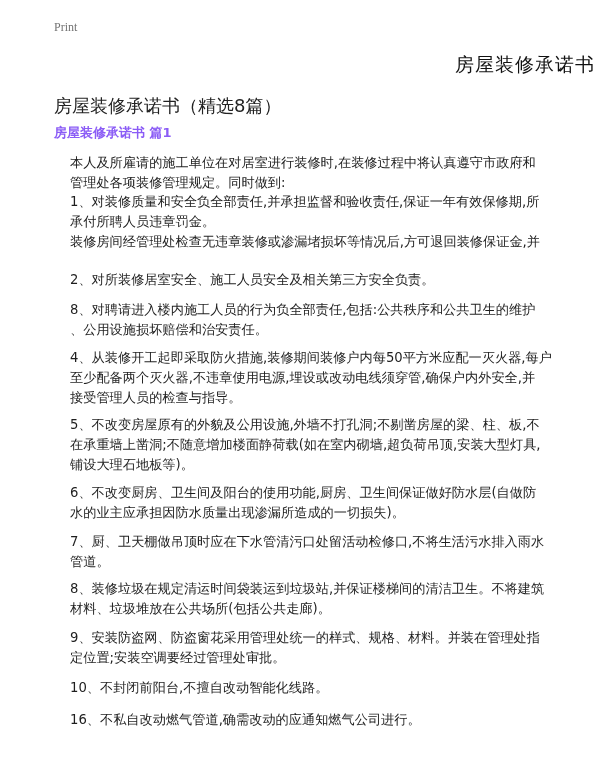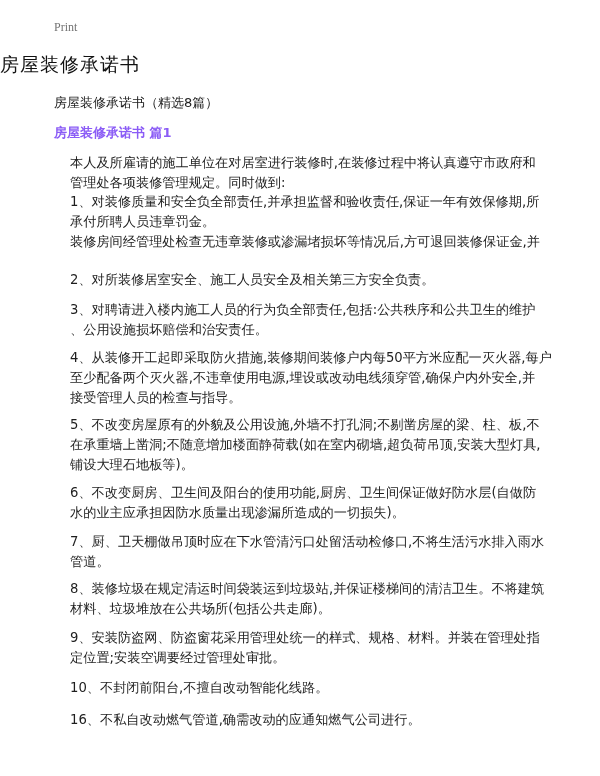--- a/index.html
+++ b/index.html
@@ -21,30 +21,30 @@
       top: 20px;
       font-family: "Liberation Serif", "DejaVu Serif", serif;
       font-size: 12px;
       color: #737373;
     }
     .doc-title {
       position: absolute;
       left: 0;
       width: 595px;
       top: 52px;
-      text-align: left;
+      text-align: right;
       font-size: 19px;
       letter-spacing: 1px;
       color: #111;
     }
     .doc-subtitle {
       position: absolute;
       left: 54px;
       top: 94px;
-      font-size: 13px;
+      font-size: 18px;
       color: #222;
     }
     .section-heading {
       position: absolute;
       left: 54px;
       top: 124px;
       font-size: 13px;
       font-weight: bold;
       color: #8b5cf6;
     }
@@ -82,21 +82,21 @@
   <span class="line">1、对装修质量和安全负全部责任,并承担监督和验收责任,保证一年有效保修期,所</span>
   <span class="line">承付所聘人员违章罚金。</span>
   <span class="line">装修房间经管理处检查无违章装修或渗漏堵损坏等情况后,方可退回装修保证金,并</span>
 </div>
 
 <div class="para" style="top:270px;">
   <span class="line">2、对所装修居室安全、施工人员安全及相关第三方安全负责。</span>
 </div>
 
 <div class="para" style="top:300px;">
-  <span class="line">3、对聘请进入楼内施工人员的行为负全部责任,包括:公共秩序和公共卫生的维护</span>
+  <span class="line">8、对聘请进入楼内施工人员的行为负全部责任,包括:公共秩序和公共卫生的维护</span>
   <span class="line">、公用设施损坏赔偿和治安责任。</span>
 </div>
 
 <div class="para" style="top:348px;">
   <span class="line">4、从装修开工起即采取防火措施,装修期间装修户内每50平方米应配一灭火器,每户</span>
   <span class="line">至少配备两个灭火器,不违章使用电源,埋设或改动电线须穿管,确保户内外安全,并</span>
   <span class="line">接受管理人员的检查与指导。</span>
 </div>
 
 <div class="para" style="top:415px;">

